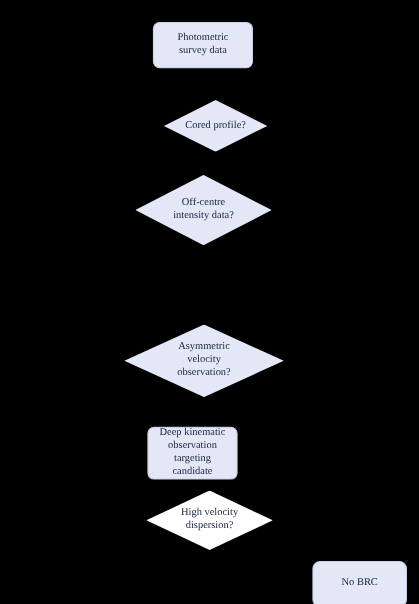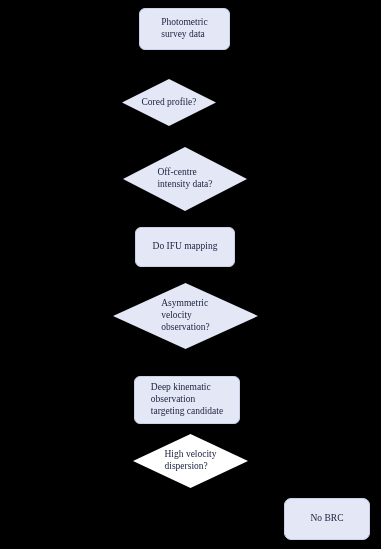--- a/index.html
+++ b/index.html
@@ -15,22 +15,24 @@
     background: #000000;
     overflow: hidden;
     font-family: "Liberation Serif", "DejaVu Serif", serif;
   }
   .node {
     position: absolute;
     box-sizing: border-box;
     display: flex;
     align-items: center;
     justify-content: center;
+    text-align: center;
     color: #1a1f3d;
     line-height: 1.25;
+    margin-top: 12px;
   }
   .node-process {
     background: #e4e8f6;
     border: 1px solid #c9d0e8;
     border-radius: 6px;
   }
   .node-terminal {
     background: #e4e8f6;
     border: 1px solid #c9d0e8;
     border-radius: 7px;
@@ -48,36 +50,33 @@
   }
 </style>
 </head>
 <body>
 
 <div id="canvas" style="background: rgb(0, 0, 0);">
     <div class="node node-process" style="left: 139px; top: 8px; width: 91px; height: 42px; font-size: 9.5px;">
       <span class="node-label">Photometric
 survey data</span>
     </div>
-    <div class="node node-decision" style="left: 122px; top: 79px; width: 94px; height: 47px; font-size: 9.5px; background: rgb(228, 232, 246);">
+    <div class="node node-decision" style="left: 149px; top: 79px; width: 94px; height: 47px; font-size: 9.5px; background: rgb(228, 232, 246);">
       <span class="node-label">Cored profile?</span>
     </div>
     <div class="node node-decision" style="left: 123px; top: 147px; width: 124px; height: 64px; font-size: 9.5px; background: rgb(228, 232, 246);">
       <span class="node-label">Off-centre
 intensity data?</span>
     </div>
-    <div class="node node-process" style="left: 135px; top: 227px; width: 100px; height: 40px; font-size: 9.5px;">
-      <span class="node-label">Do IFU mapping</span>
-    </div>
     <div class="node node-decision" style="left: 113px; top: 283px; width: 145px; height: 66px; font-size: 9.5px; background: rgb(228, 232, 246);">
       <span class="node-label">Asymmetric
 velocity
 observation?</span>
     </div>
-    <div class="node node-process" style="left: 134px; top: 376px; width: 106px; height: 48px; font-size: 9.5px;">
+    <div class="node node-process" style="left: 134px; top: 376px; width: 82px; height: 48px; font-size: 9.5px;">
       <span class="node-label">Deep kinematic
 observation
 targeting candidate</span>
     </div>
     <div class="node node-decision" style="left: 133px; top: 434px; width: 115px; height: 54px; font-size: 9.5px; background: #ffffff;">
       <span class="node-label">High velocity
 dispersion?</span>
     </div>
     <div class="node node-terminal" style="left: 284px; top: 498px; width: 86px; height: 42px; font-size: 9.5px;">
       <span class="node-label">No BRC</span>

